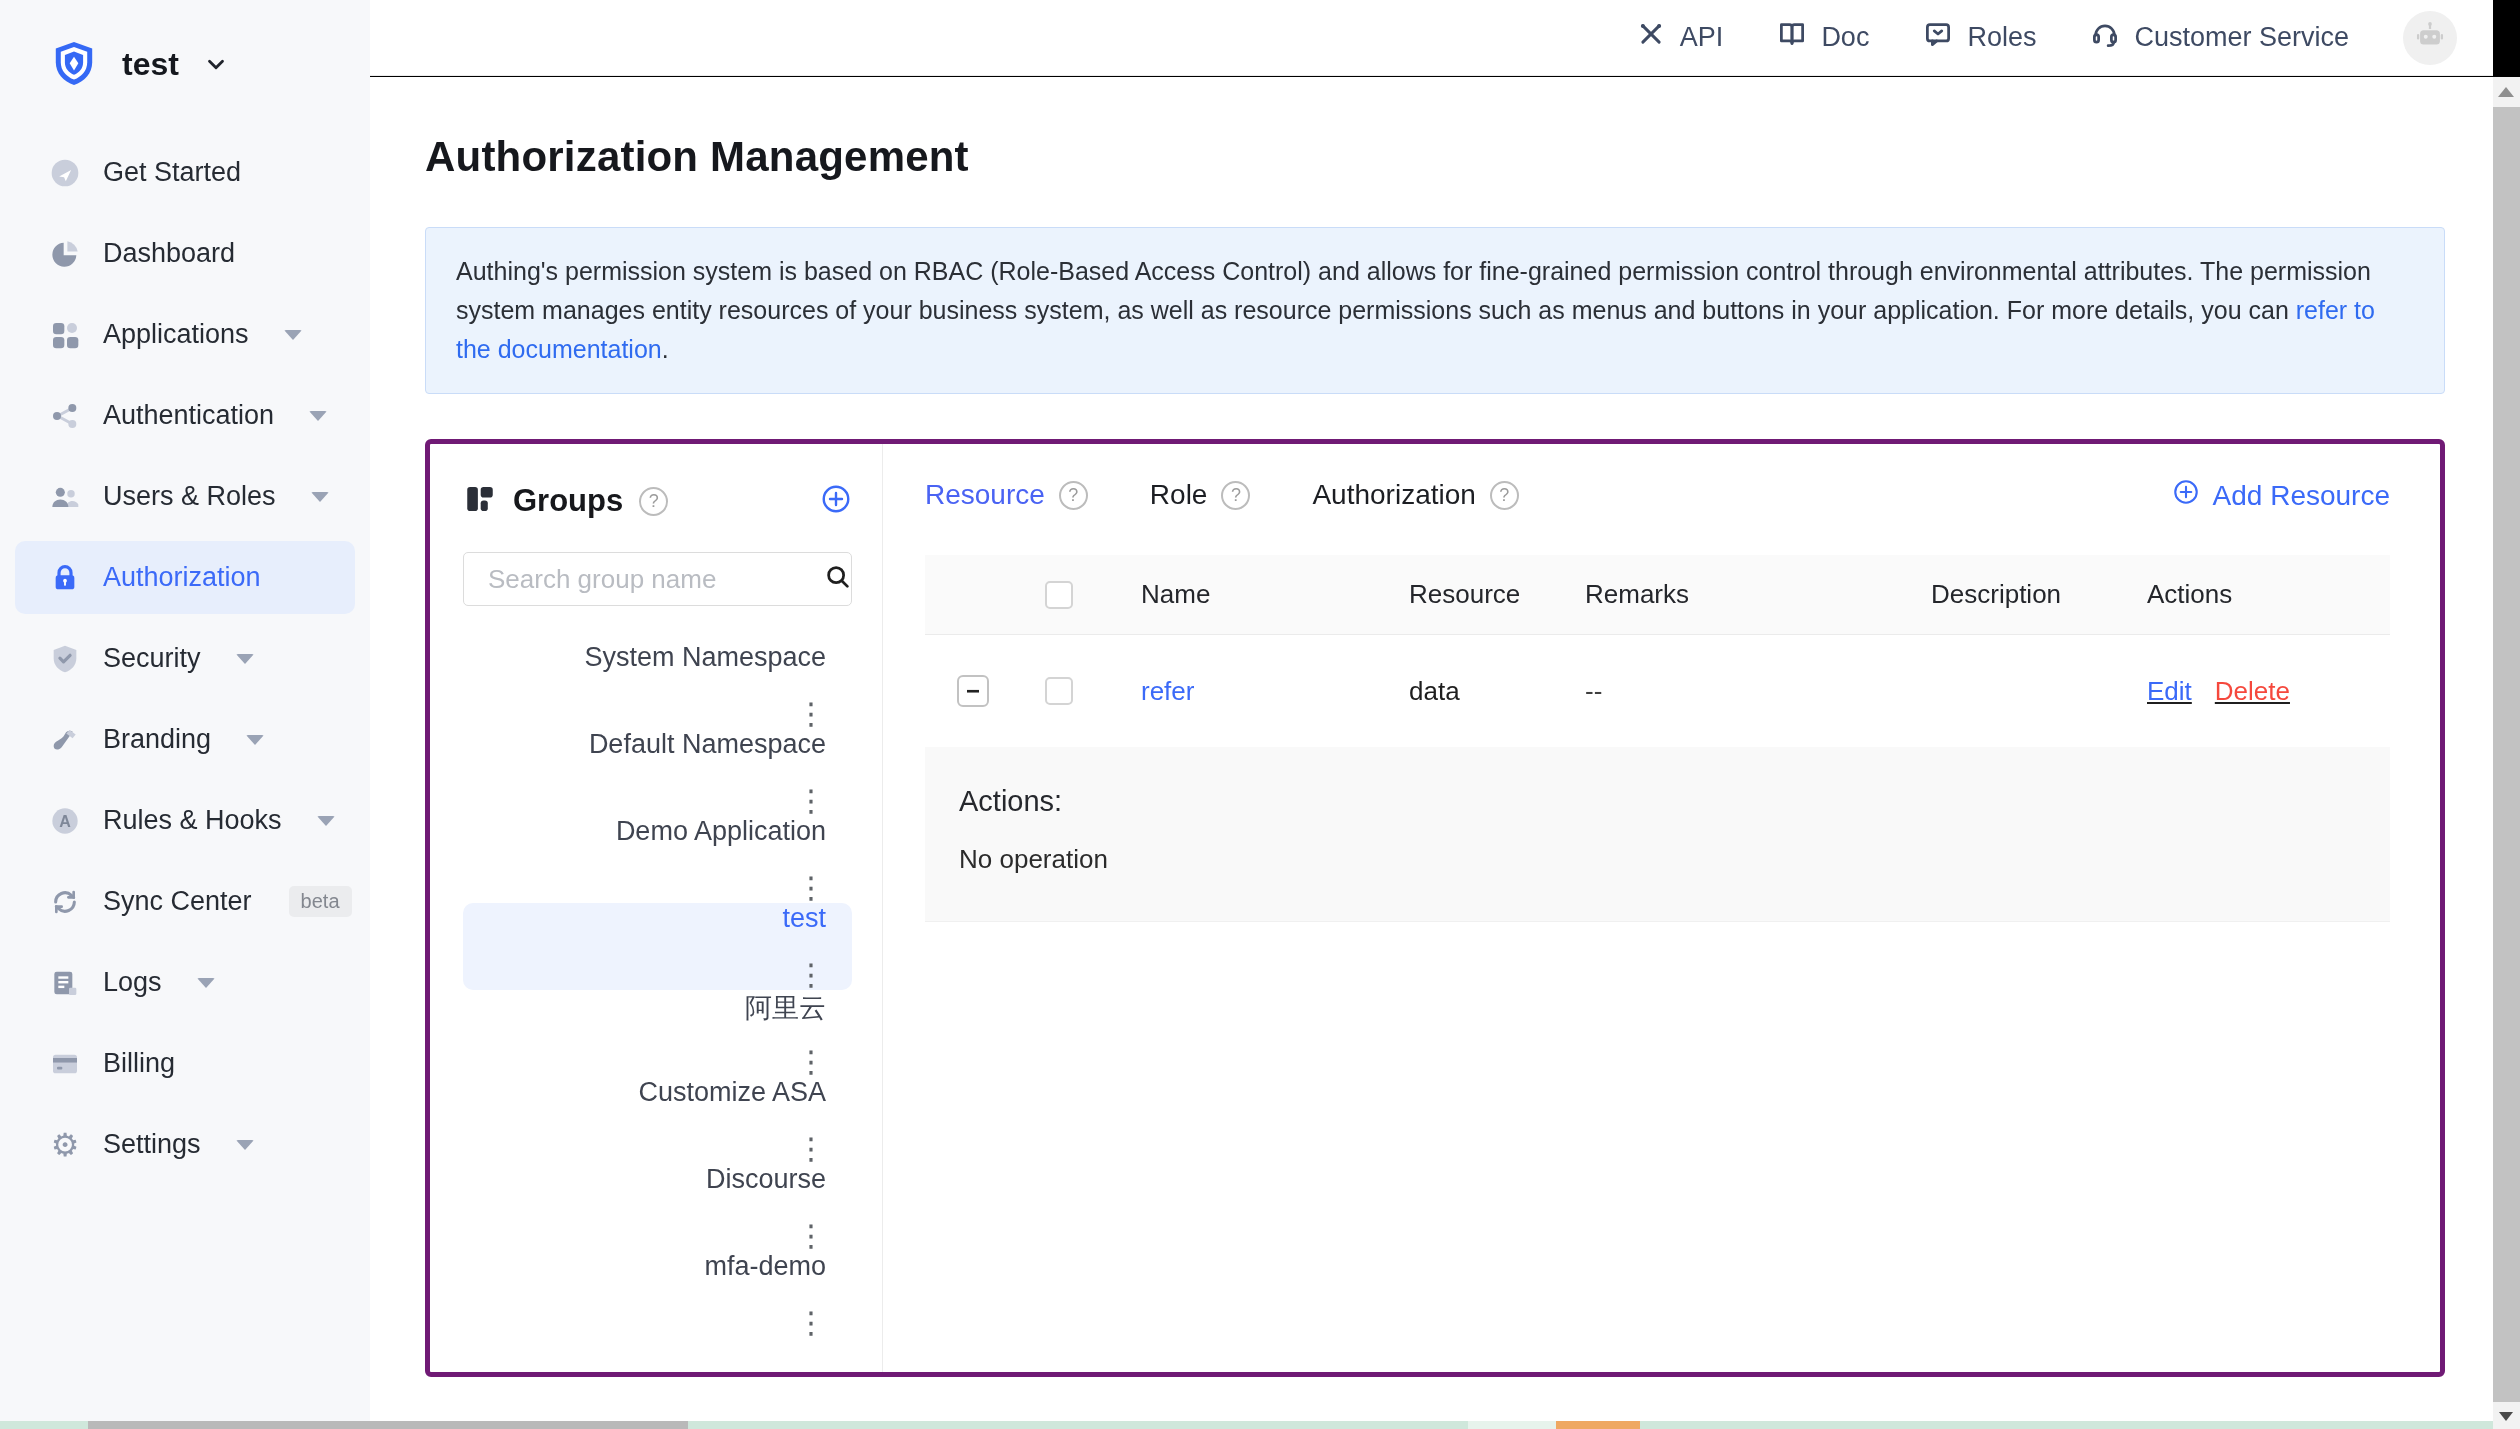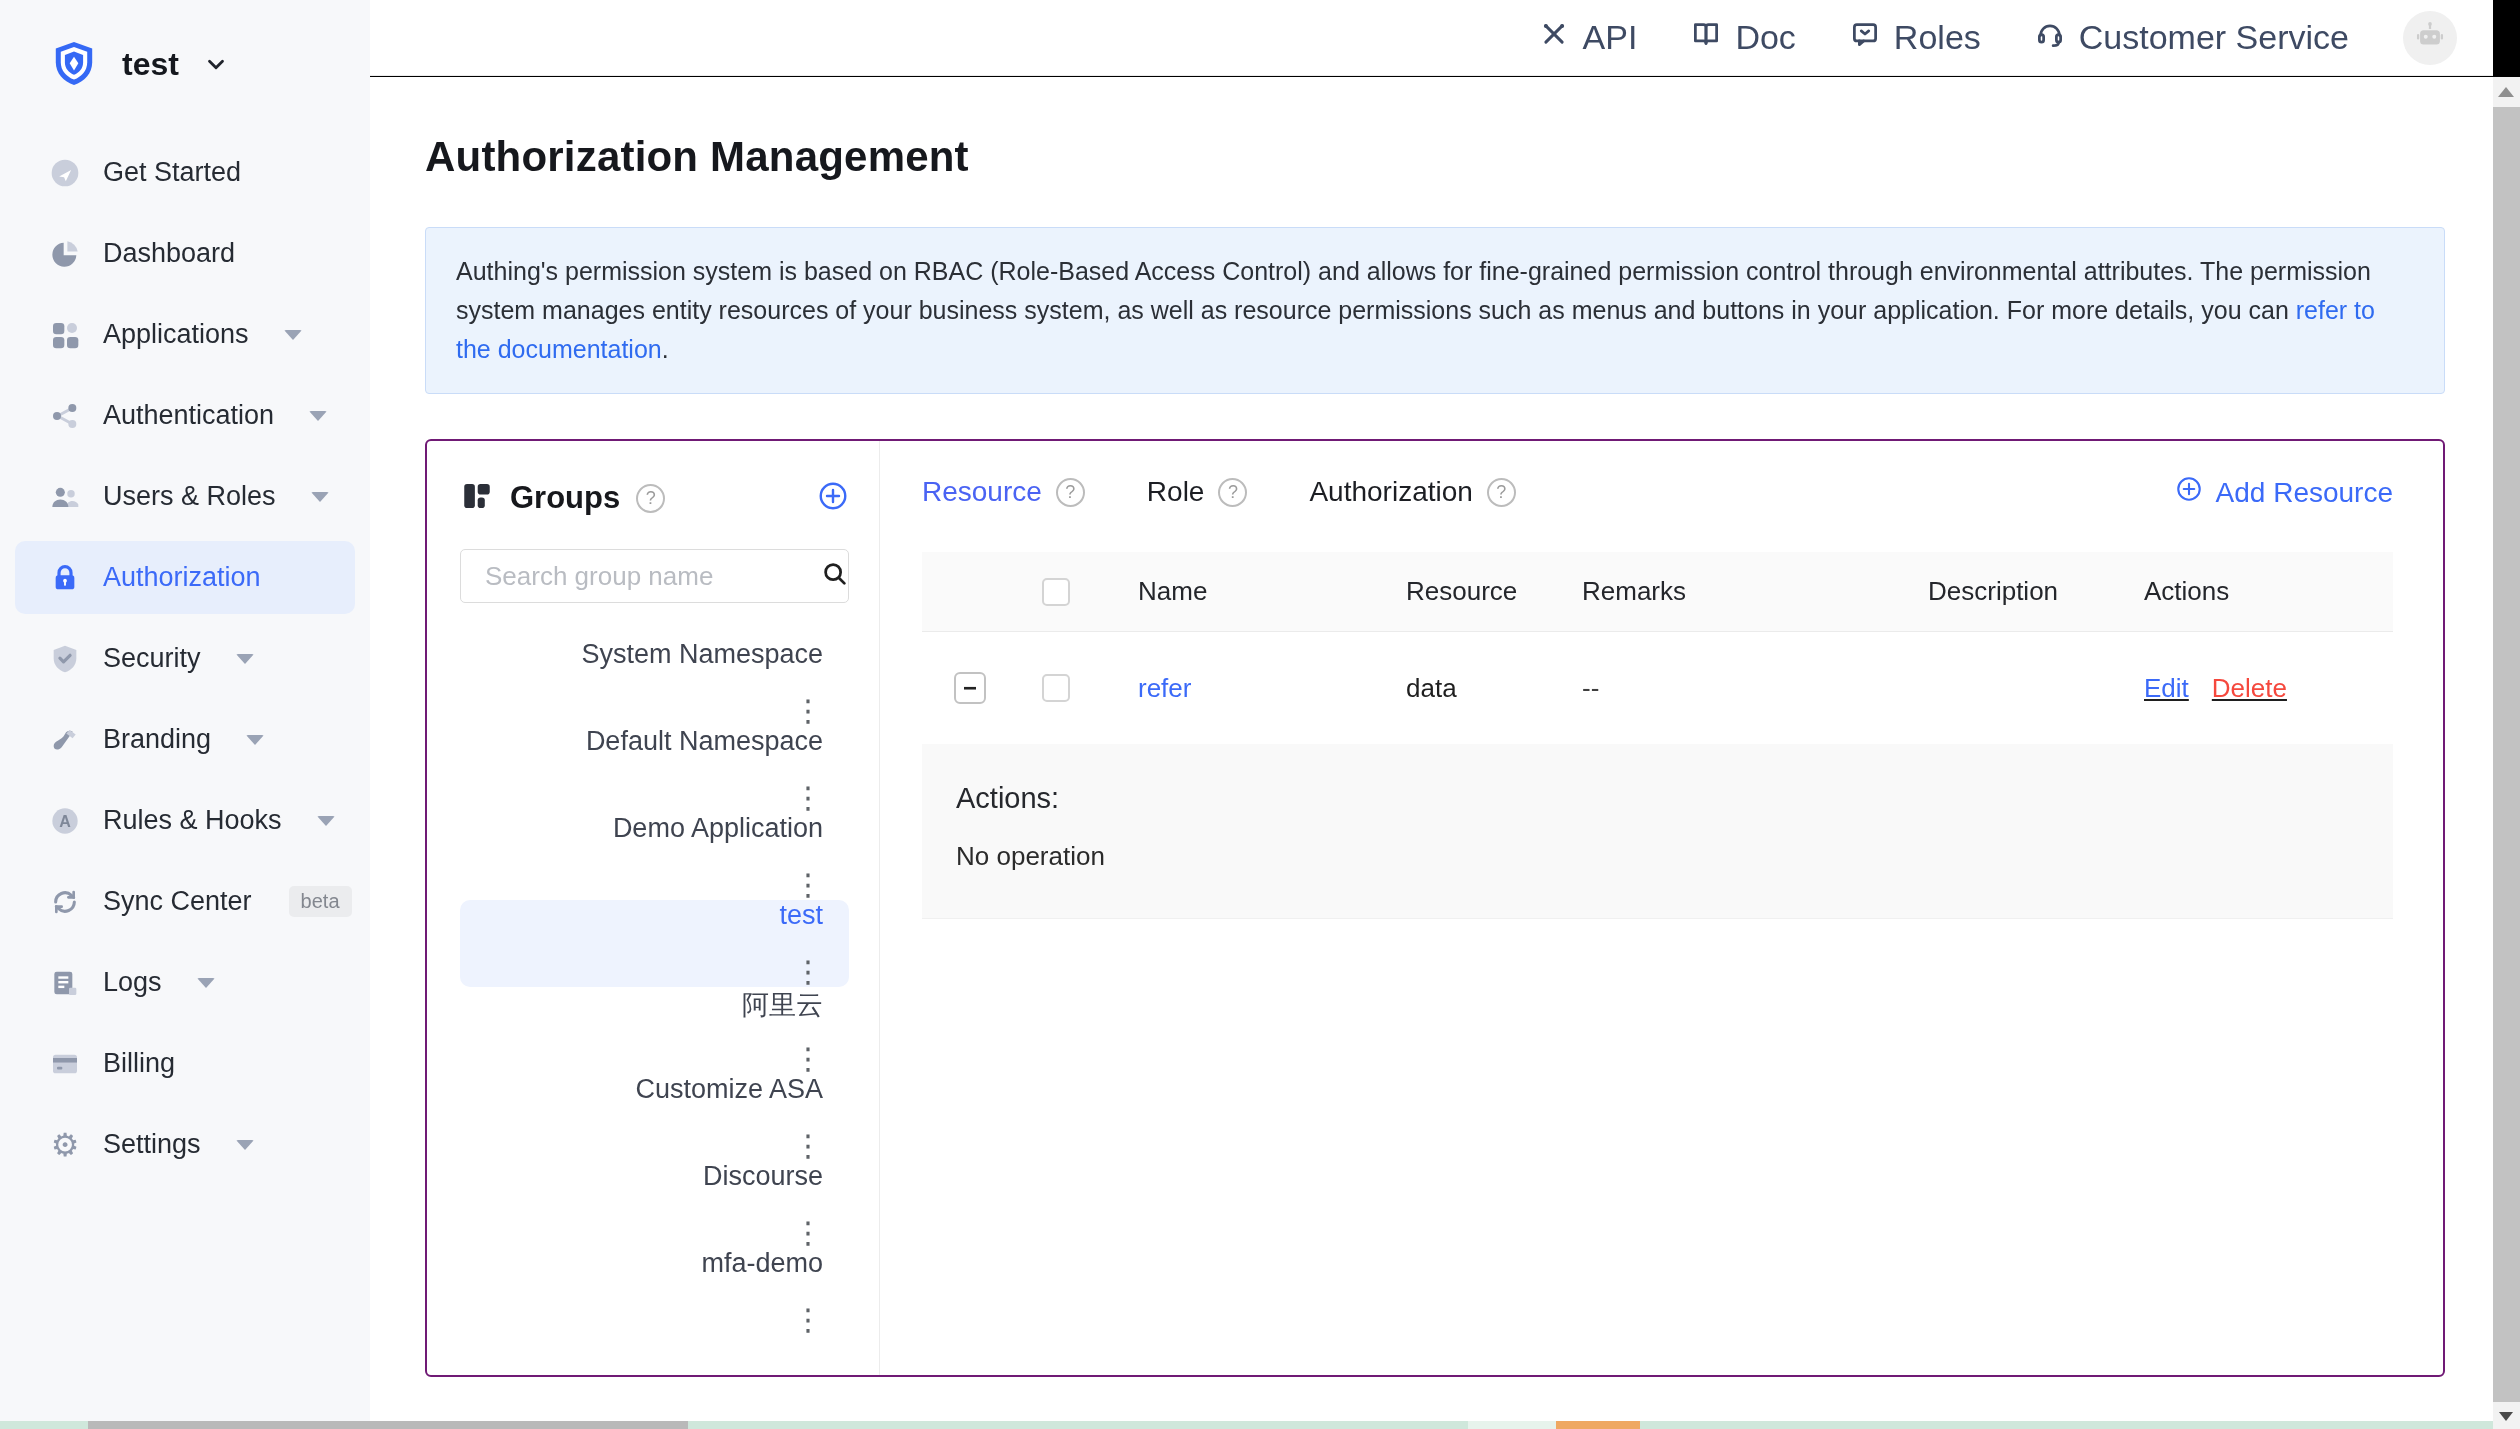--- a/index.html
+++ b/index.html
@@ -17,30 +17,30 @@
   .side-item .ic { width:34px; height:34px; display:flex; align-items:center; justify-content:center; flex:none; }
   .side-item .caret { margin-left:14px; width:0; height:0; border-left:9px solid transparent; border-right:9px solid transparent; border-top:10px solid #9aa3b5; border-radius:2px; }
   .side-item.active { color:#3b6af8; }
   .side-item.active::before { content:""; position:absolute; left:15px; right:15px; top:4px; bottom:4px; background:#e7eefc; border-radius:10px; z-index:0; }
   .side-item > * { position:relative; z-index:1; }
   .beta-badge { margin-left:16px; background:#ebecee; color:#83878f; font-size:20px; padding:4px 12px; border-radius:5px; }
   .gear-glyph { font-size:32px; color:#8f98ab; line-height:1; }
 
   
   .topbar { position:absolute; left:370px; top:0; width:2123px; height:76px; background:#fff; border-bottom:1px solid #ececec; display:flex; align-items:center; justify-content:flex-end; gap:54px; padding-right:36px; }
-  .top-item { display:flex; align-items:center; gap:14px; font-size:34px; color:#3e4a63; cursor:pointer; }
+  .top-item { display:flex; align-items:center; gap:14px; font-size:27px; color:#3e4a63; cursor:pointer; }
   .avatar-bot { width:54px; height:54px; border-radius:50%; background:#f0f0f0; display:flex; align-items:center; justify-content:center; }
 
   
   .content { position:absolute; left:370px; top:77px; width:2123px; height:1344px; background:#fff; padding:56px 48px 0 55px; }
   .page-title { font-size:42px; font-weight:600; color:#16181d; letter-spacing:0.2px; }
   .banner { margin-top:46px; background:#ebf3fd; border:1px solid #c9dcf8; border-radius:4px; padding:24px 30px; font-size:25px; line-height:39px; color:#2b2f36; }
   .banner a { color:#2f6bf0; text-decoration:none; cursor:pointer; }
 
-  .card { margin-top:45px; display:flex; border:2px solid #701a75; border-radius:6px; height:938px; overflow:hidden; }
+  .card { margin-top:45px; display:flex; border:5px solid #701a75; border-radius:6px; height:938px; overflow:hidden; }
 
   
   .groups-panel { width:453px; border-right:1px solid #ececec; padding:38px 30px 0 33px; flex:none; }
   .groups-head { display:flex; align-items:center; gap:16px; }
   .groups-title { font-size:31px; font-weight:600; color:#17181c; }
   .help { width:29px; height:29px; border:2px solid #bcbcbc; border-radius:50%; color:#9b9b9b; font-size:18px; display:inline-flex; align-items:center; justify-content:center; flex:none; cursor:pointer; }
   .groups-head .spacer { flex:1; }
   .search-box { margin-top:32px; height:54px; border:1px solid #dcdcdc; border-radius:5px; display:flex; align-items:center; padding:0 18px 0 24px; background:#fff; }
   .search-box input { flex:1; border:none; outline:none; font-size:26px; color:#333; font-family:"Liberation Sans", sans-serif; background:transparent; }
   .search-box input::placeholder { color:#b9bcc2; }

